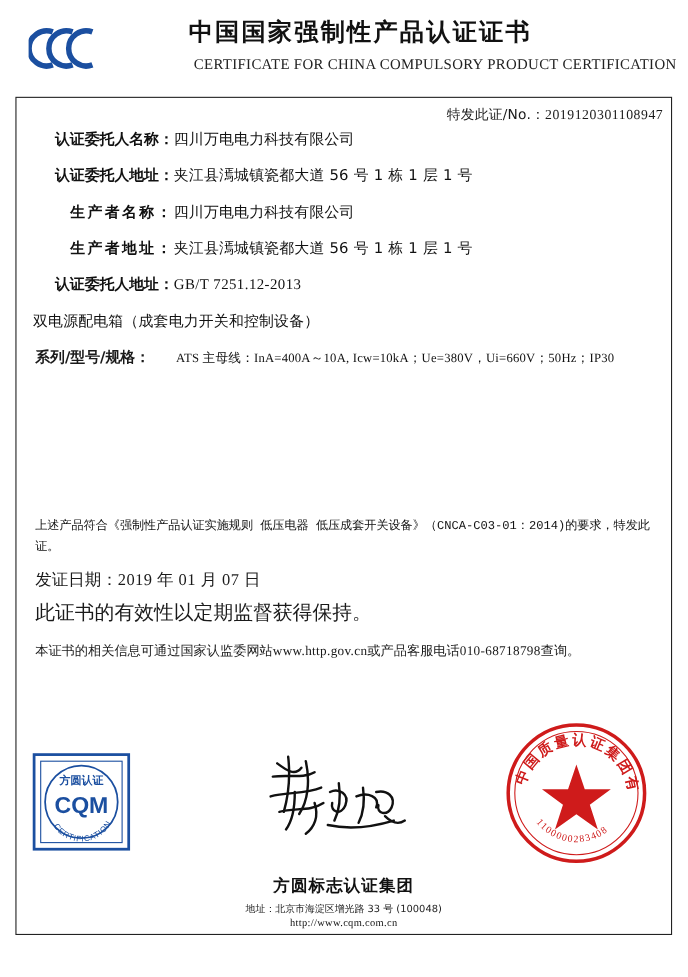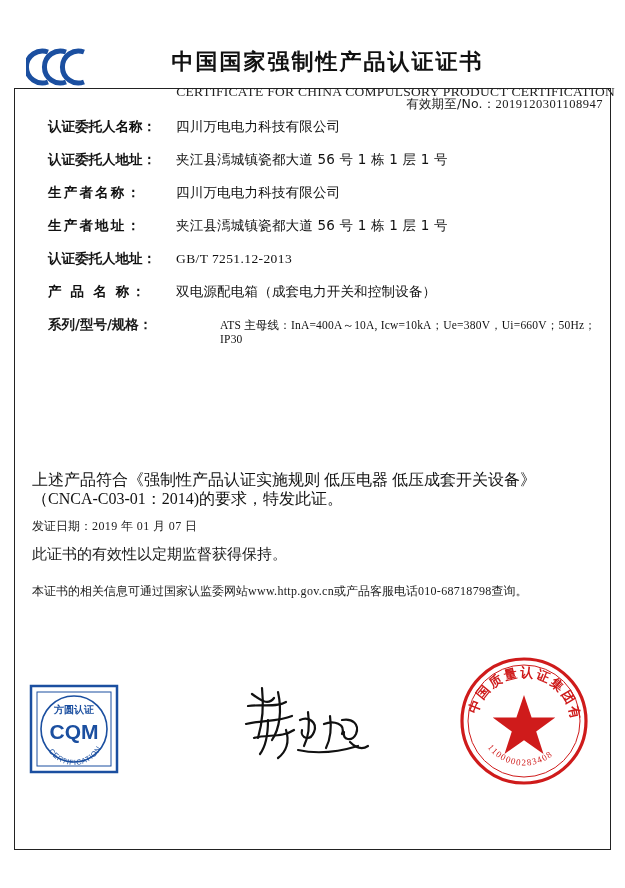--- a/index.html
+++ b/index.html
@@ -15,22 +15,21 @@
 
   .page {
     position:absolute; inset:0;
     padding:0;
   }
 
   
   .header {
     position:relative;
     height:92px;
-    padding-top:24px;
-    margin-top:23px;
+    padding-top:14px;
   }
   .ccc-logo {
     position:absolute;
     left:26px; top:22px;
     width:72px; height:44px;
   }
   .title-zh {
     text-align:center;
     font-size:22px;
     font-weight:bold;
@@ -72,21 +71,22 @@
   
   .fields {
     position:absolute;
     left:14px; top:118px;
     width:597px;
   }
   .row {
     display:flex;
     align-items:baseline;
     height:33px;
-    padding-left:34px;
+    padding-left:16px;
+    text-align:right;
   }
   .row .label {
     width:128px;
     flex:0 0 128px;
     font-size:13.5px;
     font-weight:bold;
     color:#111;
     font-family:"DejaVu Sans", sans-serif;
     letter-spacing:0px;
   }
@@ -95,61 +95,60 @@
     font-size:13.5px;
     color:#111;
     font-family:"DejaVu Sans", sans-serif;
     letter-spacing:0.2px;
   }
   .row .value.latin { font-family:"Liberation Serif", serif; font-size:13.5px; letter-spacing:0.4px; }
 
   .row-spec {
     display:flex;
     align-items:baseline;
-    padding-left:34px;
+    padding-left:18px;
     height:34px;
   }
   .row-spec .label {
     width:128px; flex:0 0 128px;
     font-size:13.5px; font-weight:bold;
     font-family:"DejaVu Sans", sans-serif;
   }
   .row-spec .value {
     font-size:11.5px;
     font-family:"Liberation Serif", serif;
     letter-spacing:0.2px;
     color:#111;
-    margin-left:44px;
   }
 
   
   .para {
     position:absolute;
     left:32px; top:470px;
     width:560px;
-    font-size:16px;
+    font-size:11px;
     line-height:19px;
-    font-family:Liberation Serif, serif;
+    font-family:Liberation Mono, monospace;
     color:#111;
   }
   .dates {
     position:absolute;
     left:32px; top:518px;
     width:562px;
-    font-size:12px;
+    font-size:15px;
     font-family:"DejaVu Sans", sans-serif;
     display:flex;
   }
   .dates .d-left { width:300px; }
   .dates .d-right { }
   .dates .dv { font-family:"Liberation Serif", serif; letter-spacing:0.4px; }
   .note1 {
     position:absolute;
     left:32px; top:545px;
-    font-size:15px;
+    font-size:18px;
     font-family:Liberation Serif, serif;
   }
   .note2 {
     position:absolute;
     left:32px; top:583px;
     font-size:12px;
     font-family:"DejaVu Sans", sans-serif;
   }
   .note2 .url { font-family:"Liberation Serif", serif; letter-spacing:0.3px; }
 
@@ -228,21 +227,21 @@
         </g>
       </svg>
     </div>
     <div class="title-zh">中国国家强制性产品认证证书</div>
     <div class="title-en">CERTIFICATE FOR CHINA COMPULSORY PRODUCT CERTIFICATION</div>
   </div>
 
   <div class="border-box"></div>
 
   <div class="cert-no">
-    <span>有效期至/No.：</span><span class="num">2019120301108947</span>
+    <span>特发此证/No.：</span><span class="num">2019120301108947</span>
   </div>
 
   <div class="fields">
 
     <div class="row">
       <div class="label">认证委托人名称：</div>
       <div class="value">四川万电电力科技有限公司</div>
     </div>
 
     <div class="row">
@@ -261,21 +260,20 @@
     </div>
 
 
 
     <div class="row">
       <div class="label">认证委托人地址：</div>
       <div class="value latin">GB/T 7251.12-2013</div>
     </div>
 
     <div class="row">
-      <div class="label sp">产 品 名 称：</div>
       <div class="value">双电源配电箱（成套电力开关和控制设备）</div>
     </div>
 
     <div class="row-spec">
       <div class="label">系列/型号/规格：</div>
       <div class="value">ATS 主母线：InA=400A～10A, Icw=10kA；Ue=380V，Ui=660V；50Hz；IP30</div>
     </div>
 
   </div>
 
@@ -338,18 +336,23 @@
         <textPath href="#arct" startOffset="7%">中国质量认证集团有限公司</textPath>
       </text>
       <path id="arcbot" d="M22 78 A46 46 0 0 0 110 78" fill="none"></path>
       <text font-family="Liberation Serif, serif" font-size="9" fill="#cf1b1b" letter-spacing="1.2">
         <textPath href="#arcbot" startOffset="14%">1100000283408</textPath>
       </text>
       <polygon fill="#cf1b1b" points="66,40 73.6,62.5 97.3,62.5 78.2,76.5 85.5,99 66,85.2 46.5,99 53.8,76.5 34.7,62.5 58.4,62.5"></polygon>
     </svg>
   </div>
 
+  <div class="footer">
+    <div class="org">方圆标志认证集团</div>
+    <div class="addr">地址：北京市海淀区增光路 33 号 (100048)</div>
+    <div class="web">http://www.cqm.com.cn</div>
+  </div>
 
   <div class="serial">
     <span class="pre">A</span><span>0034247</span>
   </div>
 
 </div>
 
 </body></html>

